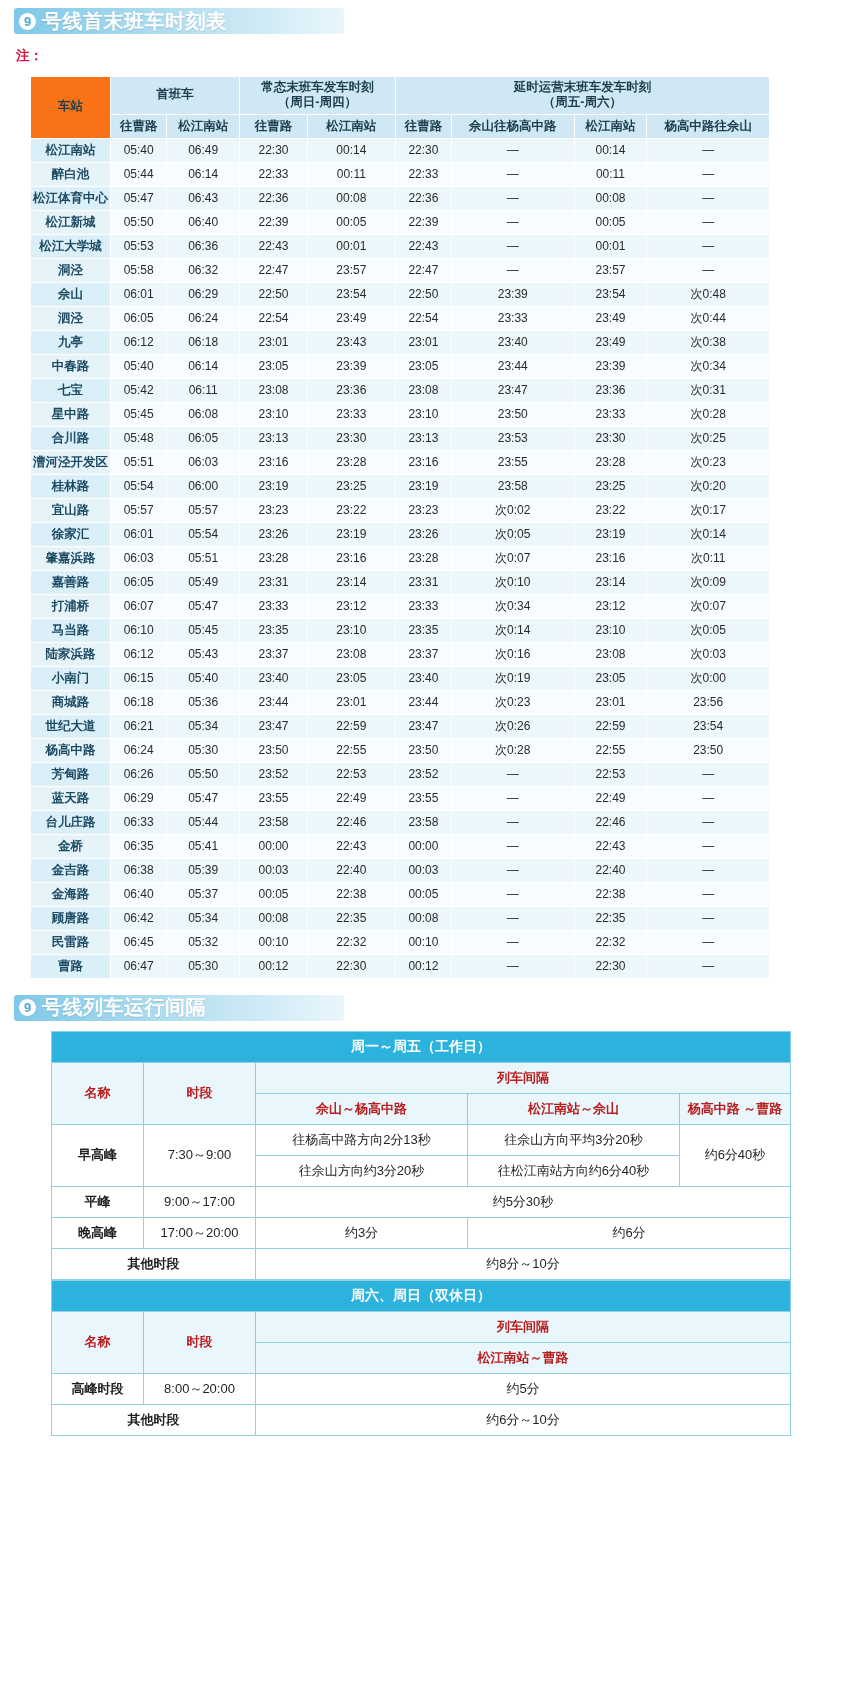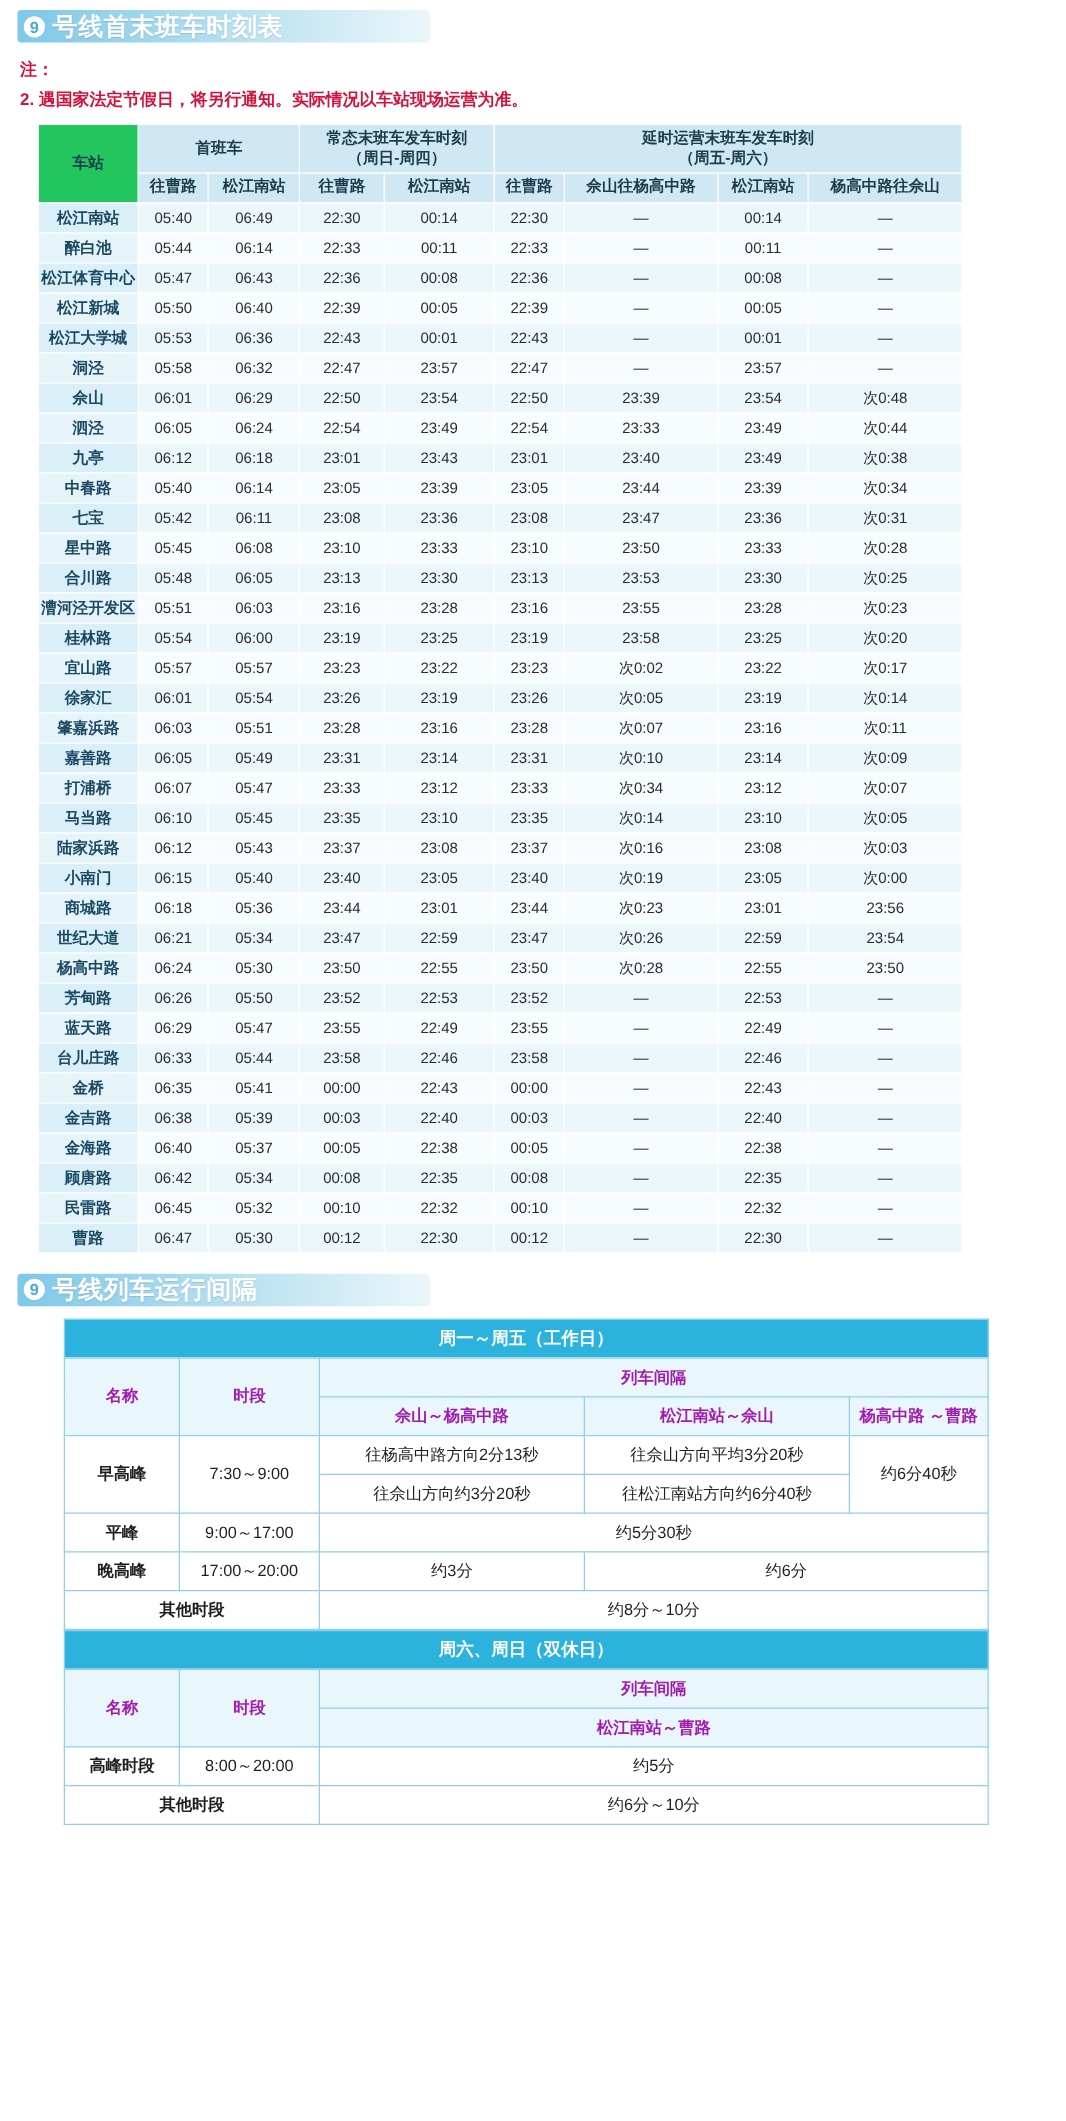--- a/index.html
+++ b/index.html
@@ -73,21 +73,21 @@
   }
   table.tt thead th {
     background: #cfe8f4;
     color: #1c3d4d;
     font-weight: bold;
     font-size: 12.5px;
     line-height: 1.25;
   }
   table.tt thead th.station-head {
     width: 80px;
-    background: #22c55e;
+    background: #f97316;
     text-align: center;
   }
   table.tt tbody td.st {
     background: #daeff8;
     color: #1b4a63;
     font-weight: bold;
     width: 80px;
     font-size: 12.5px;
   }
   table.tt tbody tr td.val { background: #ecf7fc; }
@@ -111,41 +111,40 @@
   }
   table.iv th.band {
     background: #2bb2dd;
     color: #ffffff;
     font-weight: bold;
     font-size: 14px;
     height: 30px;
   }
   table.iv th.sub {
     background: #e9f7fc;
-    color: #a21caf;
+    color: #b91c1c;
     font-weight: bold;
   }
   table.iv td { background: #ffffff; }
   table.iv td.rowlab { font-weight: bold; background: #ffffff; margin-left: 36px; }
 
   .spacer-bottom { height: 20px; }
 </style>
 </head>
 <body>
 
 <div class="page">
 
   <div class="sec-head">
     <span class="badge">9</span>
     <span class="sec-title">号线首末班车时刻表</span>
   </div>
 
   <div class="notes">
     <span class="n-title">注：</span>
-    <span class="n-item">2.  遇国家法定节假日，将另行通知。实际情况以车站现场运营为准。</span>
   </div>
 
   <div class="tt-wrap">
     <table class="tt">
       <thead>
         <tr>
           <th class="station-head" rowspan="2">车站</th>
           <th colspan="2">首班车</th>
           <th colspan="2">
             <span>常态末班车发车时刻</span><br>

